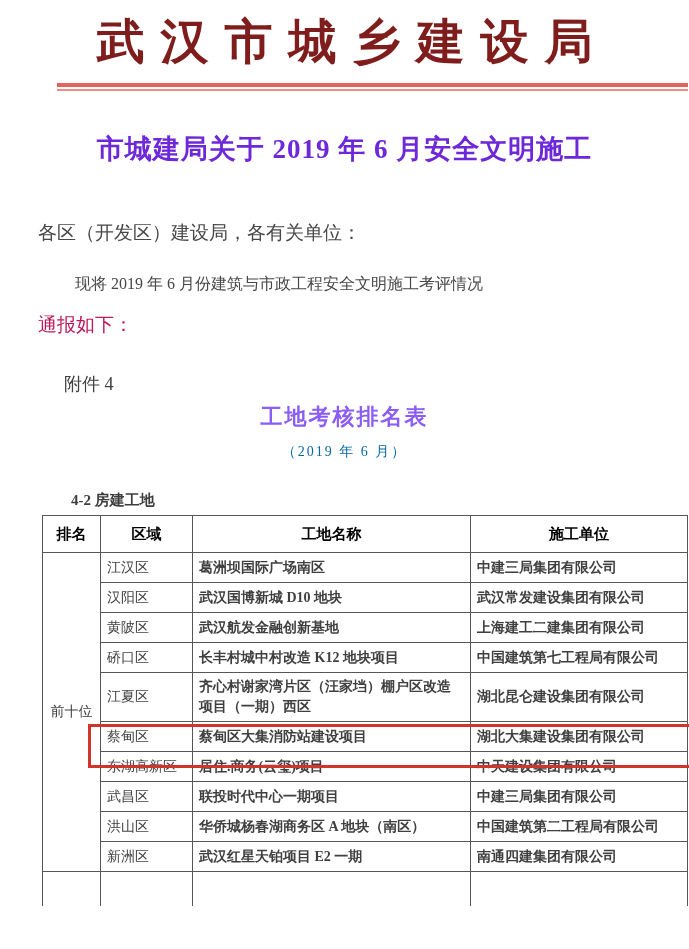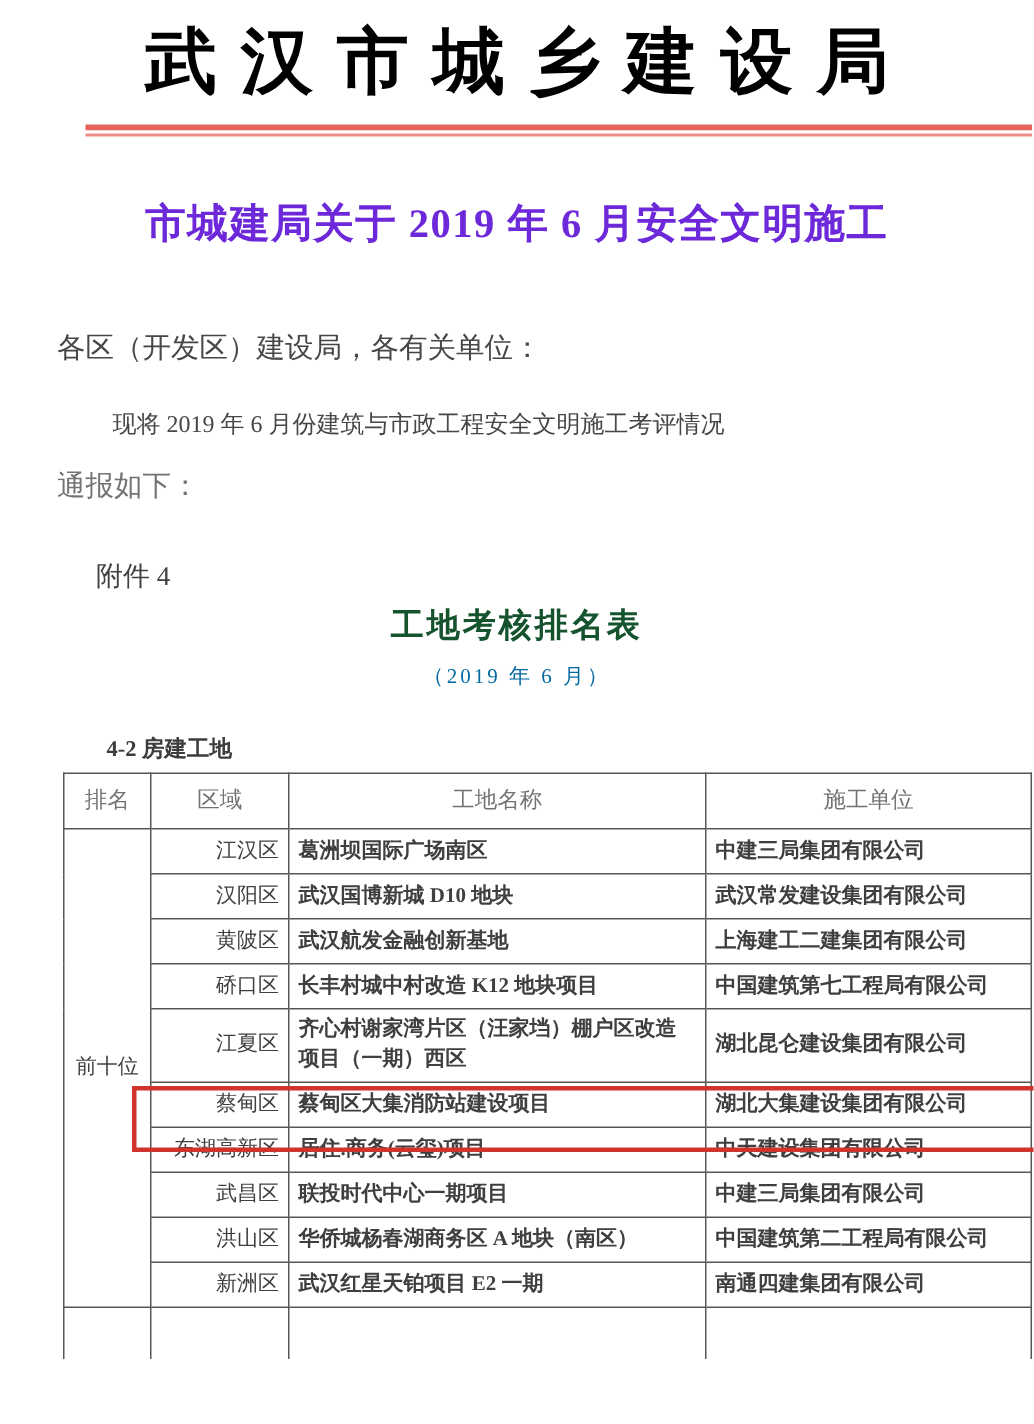--- a/index.html
+++ b/index.html
@@ -14,21 +14,21 @@
     font-family: "Liberation Serif", "DejaVu Serif", serif;
     color: #3f3f3f;
     position: relative;
   }
   .agency-name {
     margin-top: 14px;
     text-align: center;
     font-size: 48px;
     line-height: 1.15;
     font-weight: bold;
-    color: #000000;
+    color: #7f1d1d;
     letter-spacing: 16px;
     padding-left: 16px;
     white-space: nowrap;
   }
   .red-rule {
     margin: 14px 1px 0 57px;
     width: 631px;
   }
   .red-rule .bar-thick { height: 4px; background: #e4635c; }
   .red-rule .bar-gap   { height: 2px; background: #ffffff; }
@@ -53,35 +53,35 @@
     margin: 24px 30px 0 38px;
     padding-left: 37px;
     font-size: 16px;
     line-height: 27px;
     color: #474747;
   }
   .body-line2 {
     margin: 14px 30px 0 38px;
     font-size: 19px;
     line-height: 27px;
-    color: #737373;
+    color: #be185d;
   }
   .attachment-label {
     margin: 34px 0 0 64px;
     font-size: 18px;
     line-height: 24px;
     color: #414141;
   }
   .table-title {
     margin-top: 6px;
     text-align: center;
     font-size: 22px;
     line-height: 30px;
     font-weight: bold;
-    color: #14532d;
+    color: #8b5cf6;
     letter-spacing: 2px;
   }
   .table-subtitle {
     margin-top: 10px;
     text-align: center;
     font-size: 14px;
     line-height: 20px;
     color: #0369a1;
     letter-spacing: 2px;
   }
@@ -106,31 +106,31 @@
   }
   table.ranking th, table.ranking td {
     border: 1px solid #565656;
     padding: 4px 6px;
     line-height: 20px;
     overflow: hidden;
   }
   table.ranking th {
     height: 28px;
     font-size: 15px;
-    font-weight: normal;
-    text-align: center;
-    color: #737373;
+    font-weight: bold;
+    text-align: center;
+    color: #000000;
   }
   table.ranking td { height: 21px; }           
   .col-rank { width: 58px; }
   .col-district { width: 92px; }
   .col-site { width: 278px; }
   .col-contractor { width: 217px; }
   td.c-rank { text-align: center; vertical-align: middle; }
-  td.c-district { text-align: right; font-family: Liberation Mono, monospace; }
+  td.c-district { text-align: left; font-family: Liberation Mono, monospace; }
   td.c-site, td.c-contractor { text-align: left; padding-left: 10px; font-weight: bold; }
   tr.partial td { height: 26px; border-bottom: none; }
   .highlight-box {
     position: absolute;
     left: 46px;
     top: 209px;
     width: 600px;
     height: 38px;
     border: 3px solid #d0342c;
     pointer-events: none;

